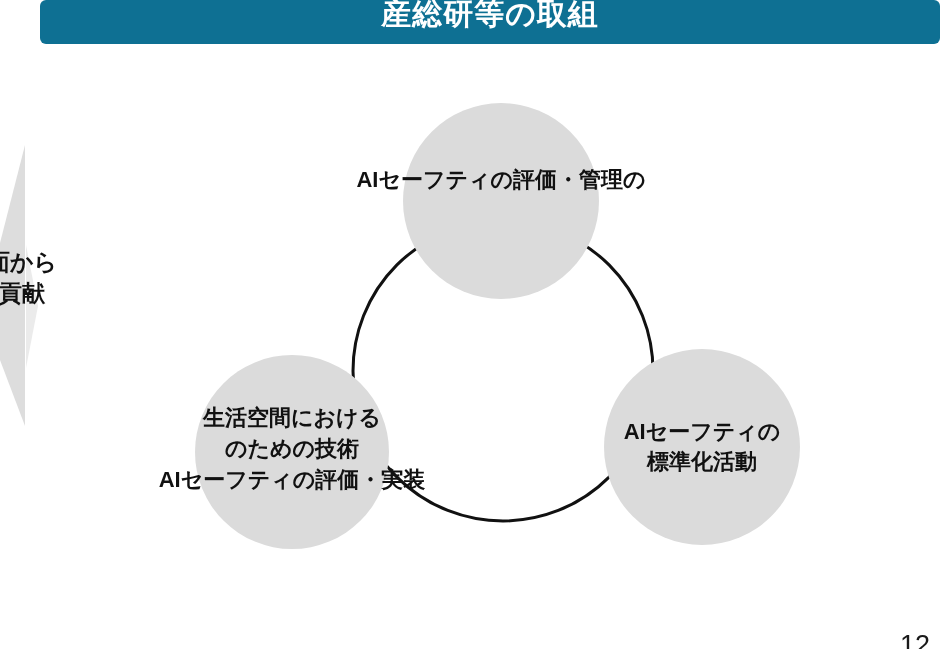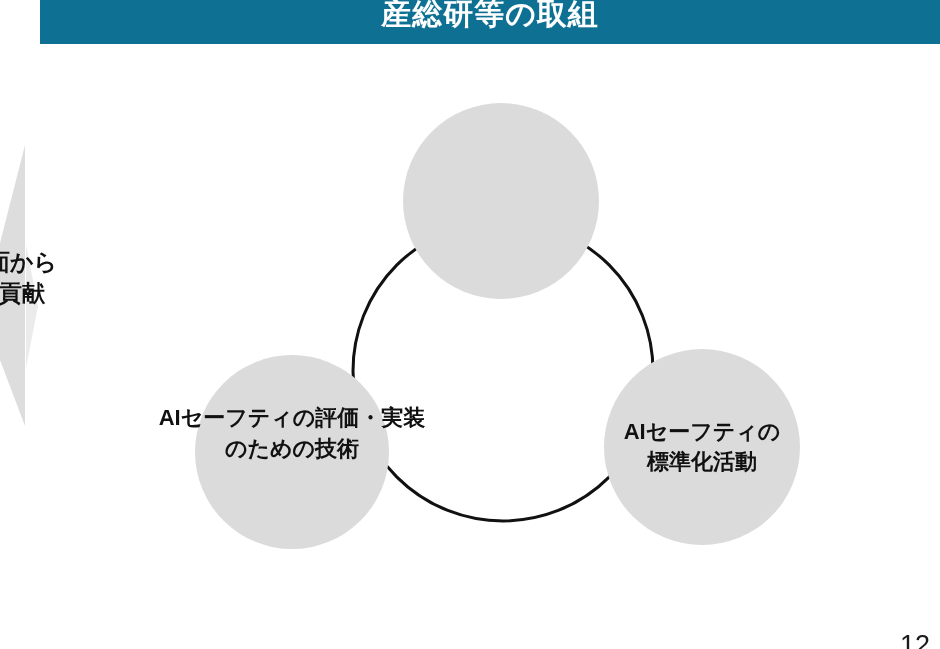--- a/index.html
+++ b/index.html
@@ -16,20 +16,21 @@
   }
 
   
   .header-bar {
     position: absolute;
     left: 40px;
     top: 0;
     width: 900px;
     height: 44px;
     background: #0E7093;
+    border-radius: 6px;
   }
   .header-title {
     position: absolute;
     left: 0;
     top: -3px;
     width: 100%;
     text-align: center;
     color: #ffffff;
     font-size: 30px;
     font-weight: 700;
@@ -105,25 +106,27 @@
   <circle cx="292" cy="452" r="97" fill="#DBDBDB"></circle>
   <circle cx="702" cy="447" r="98" fill="#DBDBDB"></circle>
 </svg>
 
 <div class="side-label">
   <div>面から</div>
   <div>貢献</div>
 </div>
 
 <div class="node-label top">
+  <div>AIセーフティの評価・管理の</div>
 </div>
 
 <div class="node-label bleft">
+  <div>生活空間における</div>
+  <div>のための技術</div>
   <div>AIセーフティの評価・実装</div>
-  <div>のための技術</div>
 </div>
 
 <div class="node-label bright">
   <div>AIセーフティの</div>
   <div>標準化活動</div>
 </div>
 
 <div class="page-number">12</div>
 
 </body></html>

